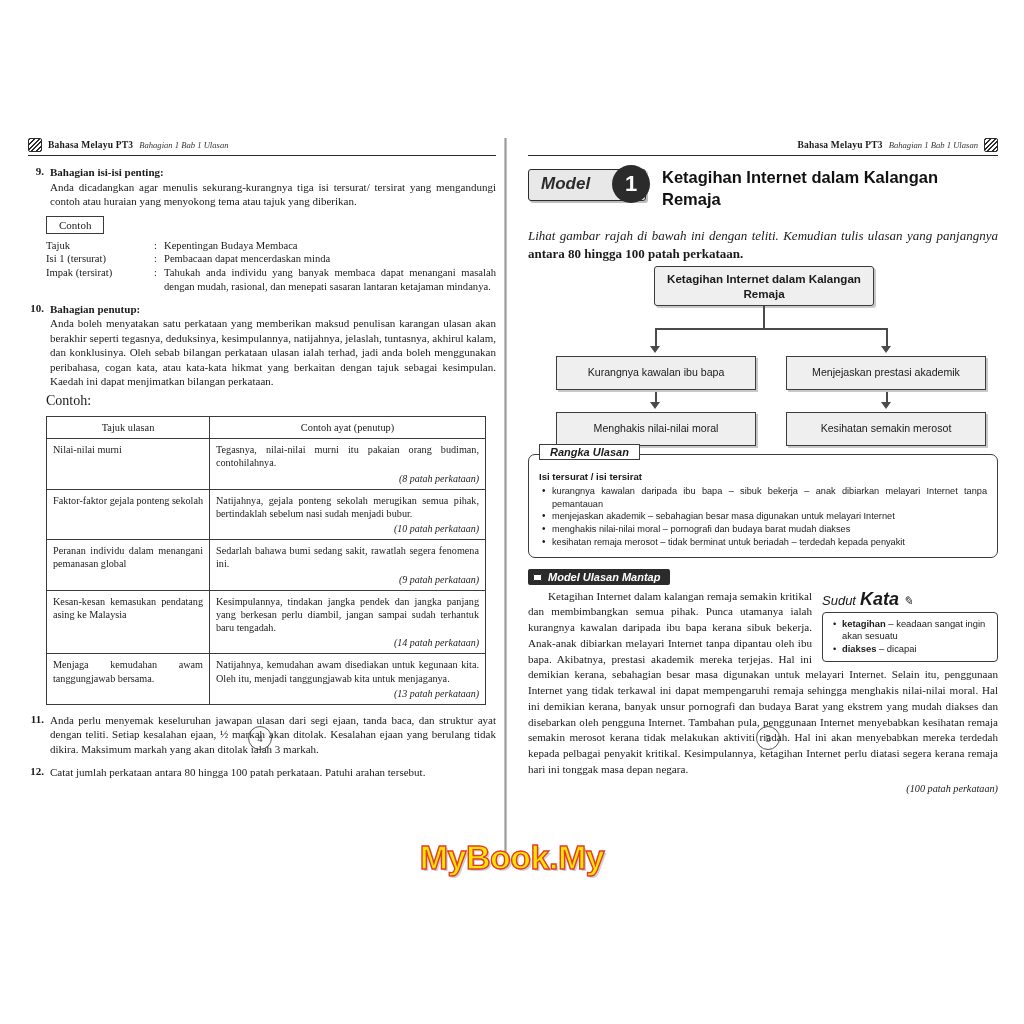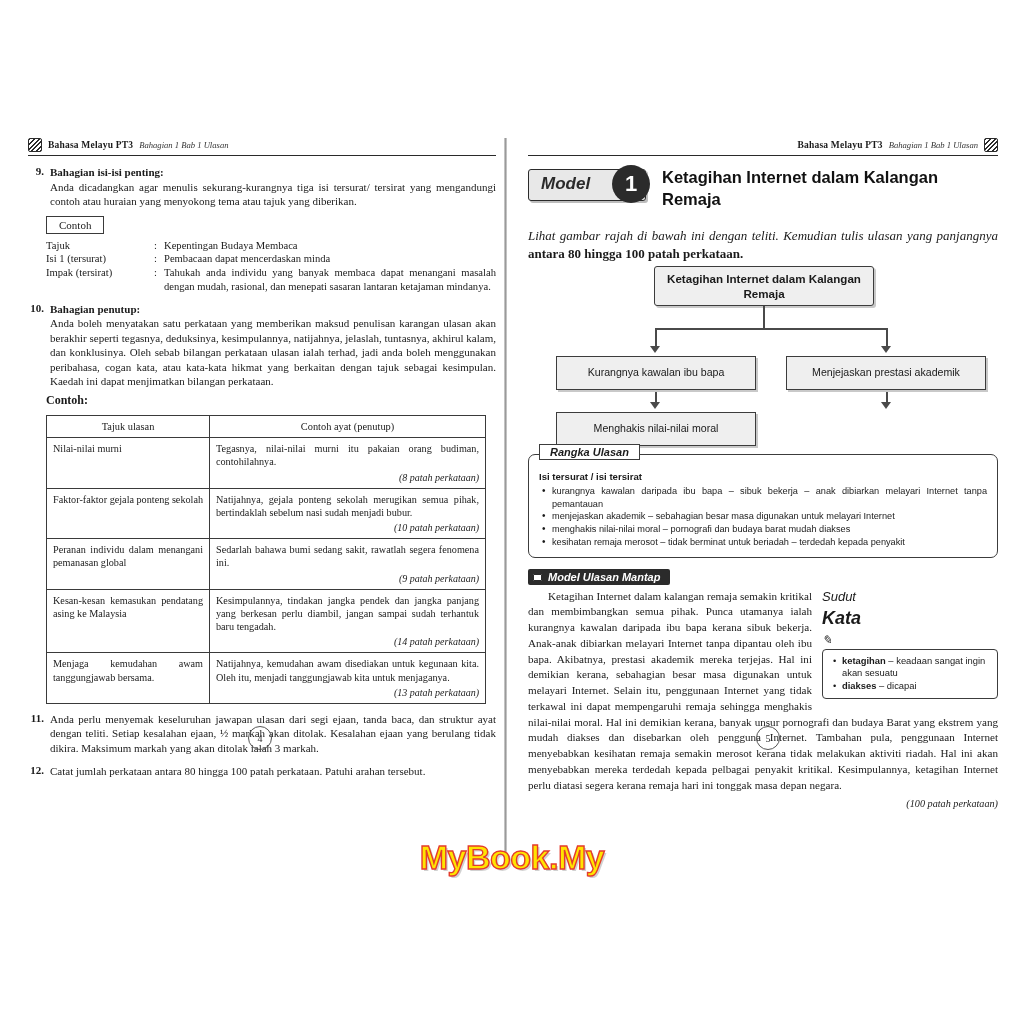--- a/index.html
+++ b/index.html
@@ -49,21 +49,21 @@
   .contoh-box{
     display:inline-block;border:1px solid #3a3a3a;
     padding:2px 12px;font-size:11px;margin:7px 0 5px 18px;
     background:#fff;
   }
   .kv{display:flex;font-size:10.6px;line-height:1.3;margin-left:18px;}
   .kv .k{width:108px;flex:none;}
   .kv .c{width:10px;flex:none;}
   .kv .v{flex:1;text-align:justify;}
 
-  .contoh-label{font-size:12px;margin-left:18px;margin-top:4px;font-weight:bold;}
+  .contoh-label{font-size:14px;margin-left:18px;margin-top:4px;}
 
   table.tbl{
     border-collapse:collapse;width:440px;margin:7px 0 0 18px;
     font-size:10.2px;
   }
   table.tbl th,table.tbl td{
     border:1px solid #3a3a3a;padding:4px 6px;vertical-align:top;
     line-height:1.3;
   }
   table.tbl th{
@@ -161,21 +161,21 @@
   .essay{font-size:11.1px;line-height:1.42;text-align:justify;}
   .essay .ind{text-indent:20px;display:block;}
   .pcount{display:block;text-align:right;font-style:italic;font-size:10.2px;margin-top:4px;}
 
   
   .sudut{
     float:right;width:176px;margin:0 0 5px 10px;
   }
   .sudut-title{
     font-family:"Liberation Sans",sans-serif;font-style:italic;
-    font-size:13px;display:flex;align-items:baseline;gap:4px;flex-direction:column;
+    font-size:13px;display:flex;align-items:baseline;gap:4px;
   }
   .sudut-title .big{font-weight:bold;font-size:18px;}
   .sudut-title .pen{font-size:12px;}
   .sudut-box{
     border:1.3px solid #3c3c3c;border-radius:4px;padding:5px 8px;margin-top:2px;
   }
   .sudut-box ul{margin:0;padding-left:11px;}
   .sudut-box li{
     list-style:none;position:relative;font-size:9.4px;line-height:1.35;
     font-family:"Liberation Sans",sans-serif;
@@ -348,20 +348,21 @@
         <div class="arrow" style="left:353px;top:80px;"></div>
 
         <div class="dline" style="left:127px;top:124px;width:1.6px;height:14px;"></div>
         <div class="arrow" style="left:122px;top:136px;"></div>
         <div class="dline" style="left:358px;top:124px;width:1.6px;height:14px;"></div>
         <div class="arrow" style="left:353px;top:136px;"></div>
 
         <div class="dbox c1">Kurangnya kawalan ibu bapa</div>
         <div class="dbox c2">Menjejaskan prestasi akademik</div>
         <div class="dbox c3">Menghakis nilai-nilai moral</div>
+        <div class="dbox c4">Kesihatan semakin merosot</div>
       </div>
 
       <div class="rangka">
         <div class="rangka-tab">Rangka Ulasan</div>
         <h5>Isi tersurat / isi tersirat</h5>
         <ul>
           <li>kurangnya kawalan daripada ibu bapa – sibuk bekerja – anak dibiarkan melayari Internet tanpa pemantauan</li>
           <li>menjejaskan akademik – sebahagian besar masa digunakan untuk melayari Internet</li>
           <li>menghakis nilai-nilai moral – pornografi dan budaya barat mudah diakses</li>
           <li>kesihatan remaja merosot – tidak berminat untuk beriadah – terdedah kepada penyakit</li>

